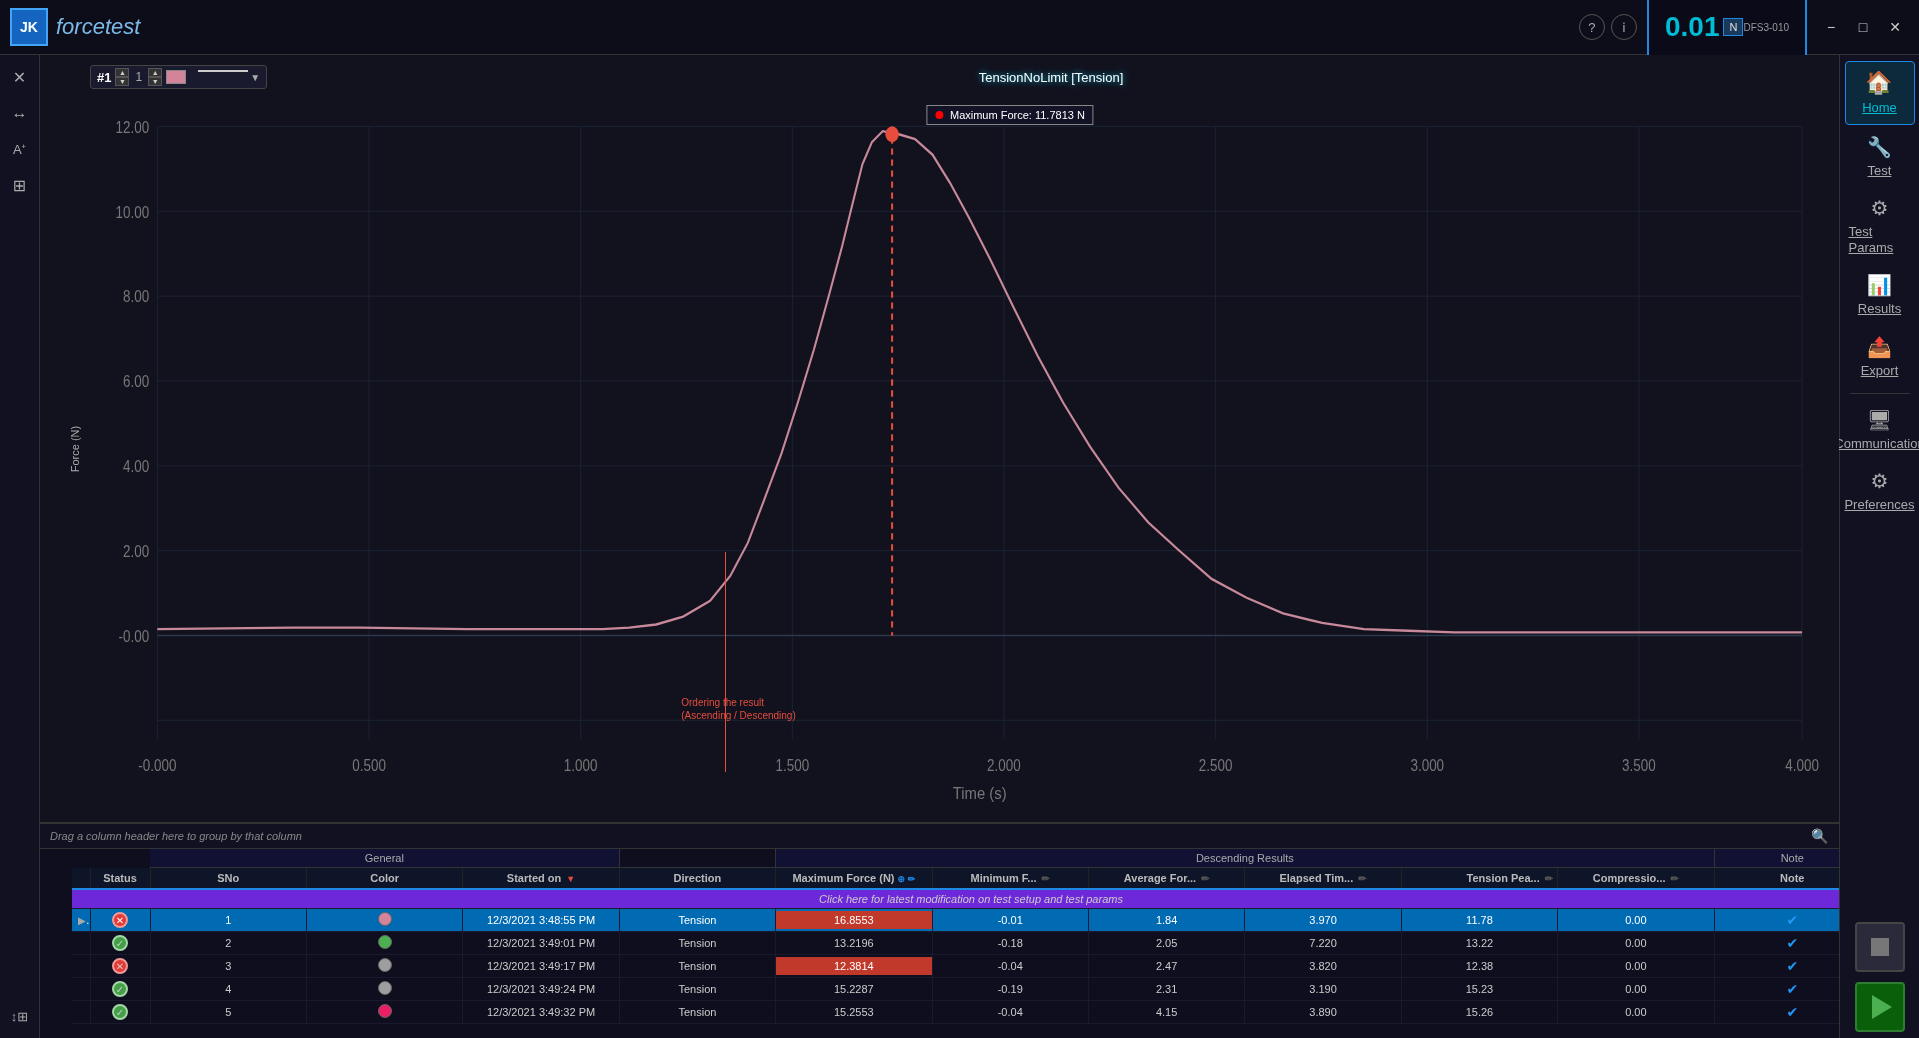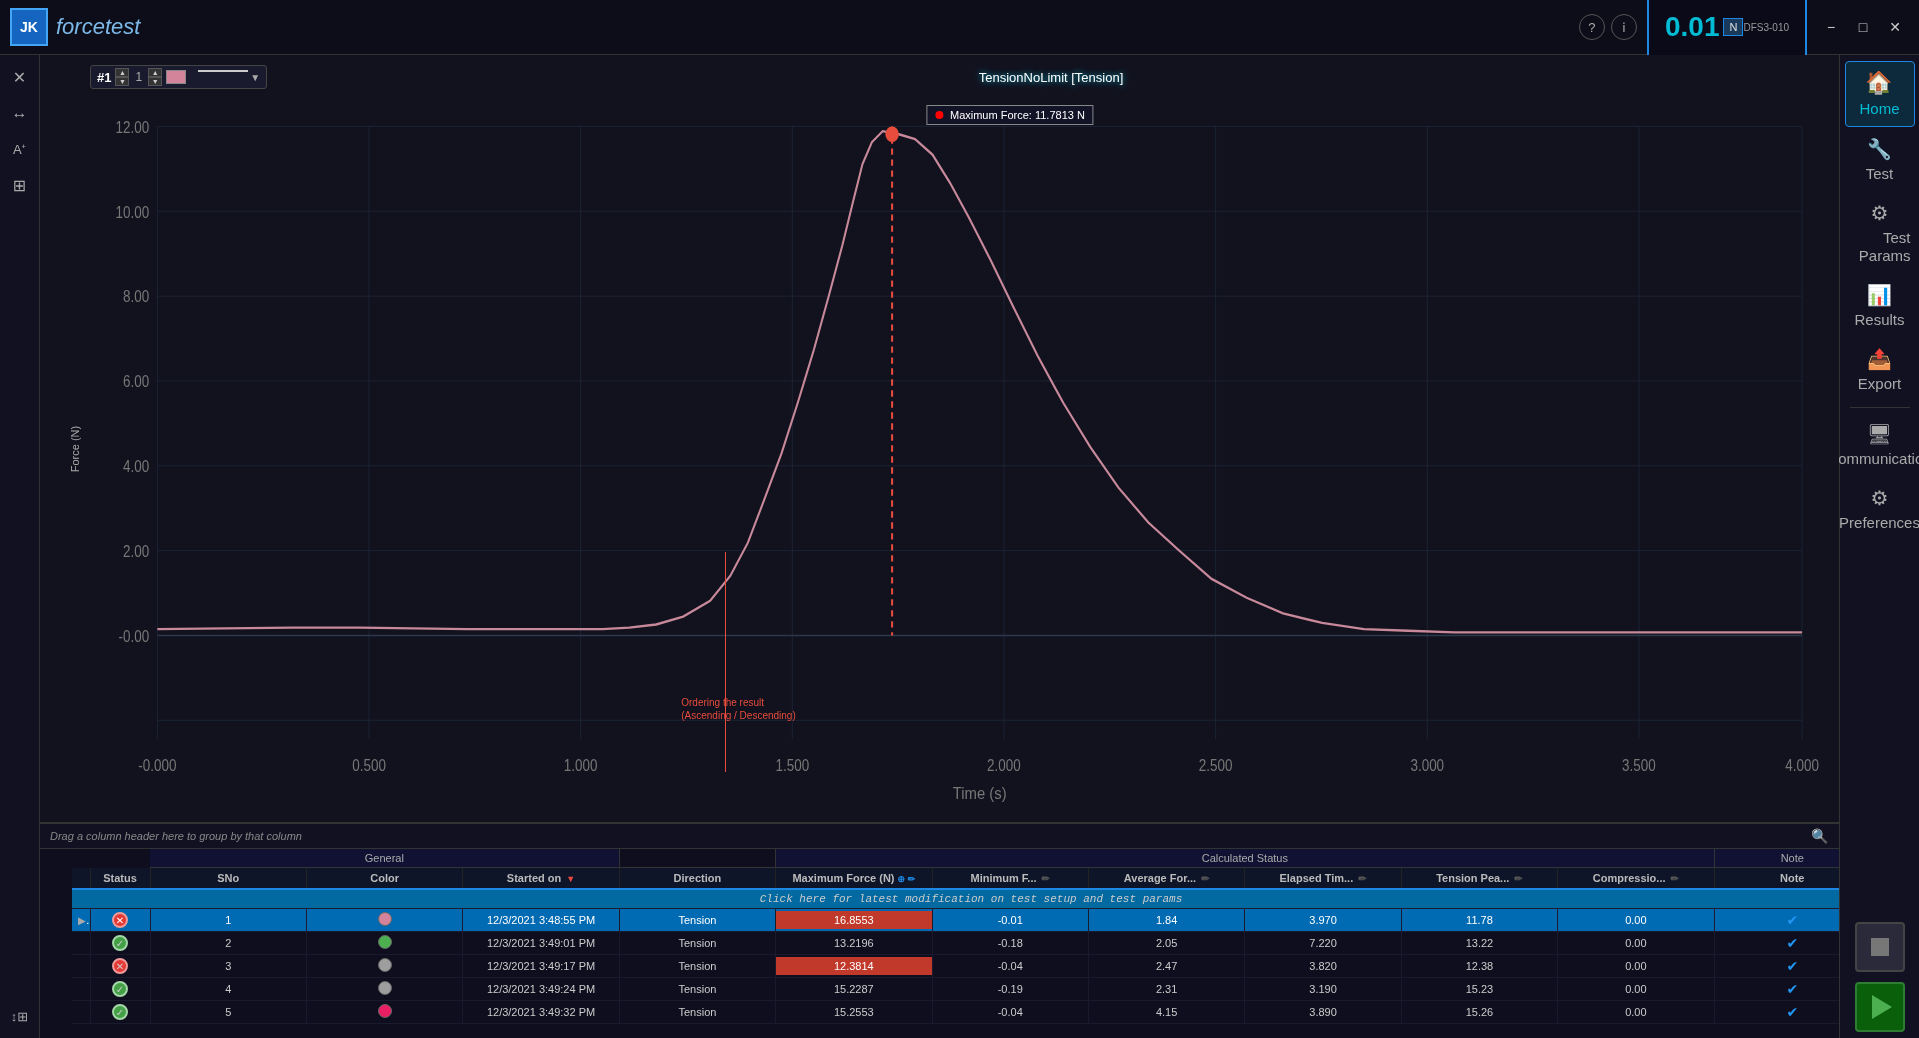--- a/index.html
+++ b/index.html
@@ -385,26 +385,25 @@
     }
     .check-icon {
       color: #2196f3;
       font-size: 14px;
     }
     .expand-arrow {
       color: #aaa;
       font-size: 10px;
     }
     .notification-row td {
-      background: #0369a1;
+      background: #6d28d9;
       color: #aaa;
       font-style: italic;
       padding: 4px 10px;
       text-align: center;
-      font-family: Liberation Mono, monospace;
     }
     .sort-arrow {
       font-size: 9px;
       color: #e74c3c;
       margin-left: 2px;
     }
     .edit-icon {
       color: #555;
       font-size: 10px;
       margin-left: 2px;
@@ -433,24 +432,25 @@
       border-radius: 4px;
       gap: 4px;
     }
     .nav-item.active { background: #0d2a3d; border: 1px solid #1e88e5; }
     .nav-icon {
       font-size: 22px;
       color: #aaa;
     }
     .nav-item.active .nav-icon { color: #00bcd4; }
     .nav-label {
-      font-size: 15px;
+      font-size: 13px;
       color: #aaa;
-      text-align: right;
+      text-align: left;
       line-height: 1.2;
+      text-decoration: underline;
     }
     .nav-item.active .nav-label { color: #00bcd4; }
 
     .nav-divider {
       width: 60px;
       height: 1px;
       background: #333;
       margin: 4px 0;
     }
 
@@ -679,35 +679,35 @@
         <span class="table-search-icon">🔍</span>
       </div>
       <div class="table-scroll">
         <table class="data-table">
           <thead>
             <tr class="group-header">
               <th colspan="1" style="width:18px;background:#0e0e1e;border:none;"></th>
               <th colspan="1" style="width:60px;background:#0e0e1e;border:none;"></th>
               <th colspan="3">General</th>
               <th colspan="1" style="background:#0e0e1e;"></th>
-              <th colspan="6">Calculated Status</th>
+              <th colspan="6">Descending Results</th>
               <th colspan="1">Note</th>
             </tr>
             <tr class="col-header">
               <th style="width:18px;"></th>
               <th style="width:60px;">Status</th>
               <th style="width:45px;">SNo</th>
               <th style="width:50px;">Color</th>
               <th style="width:150px;">Started on <span class="sort-arrow">▼</span></th>
               <th style="width:75px;">Direction</th>
               <th style="width:115px;">Maximum Force (N) <span style="color:#1e88e5;font-size:9px;">⊕ ✏</span></th>
               <th style="width:90px;">Minimum F... <span class="edit-icon">✏</span></th>
               <th style="width:100px;">Average For... <span class="edit-icon">✏</span></th>
               <th style="width:100px;">Elapsed Tim... <span class="edit-icon">✏</span></th>
-              <th style="width:100px;">Tension Pea... <span class="edit-icon">✏</span></th>
+              <th style="width:100px;text-align:right;">Tension Pea... <span class="edit-icon">✏</span></th>
               <th style="width:100px;">Compressio... <span class="edit-icon">✏</span></th>
               <th style="width:50px;">Note</th>
             </tr>
           </thead>
           <tbody id="table-body">
 
             <tr class="notification-row">
               <td colspan="13">
                 <span>Click here for latest modification on test setup and test params</span>
               </td>

